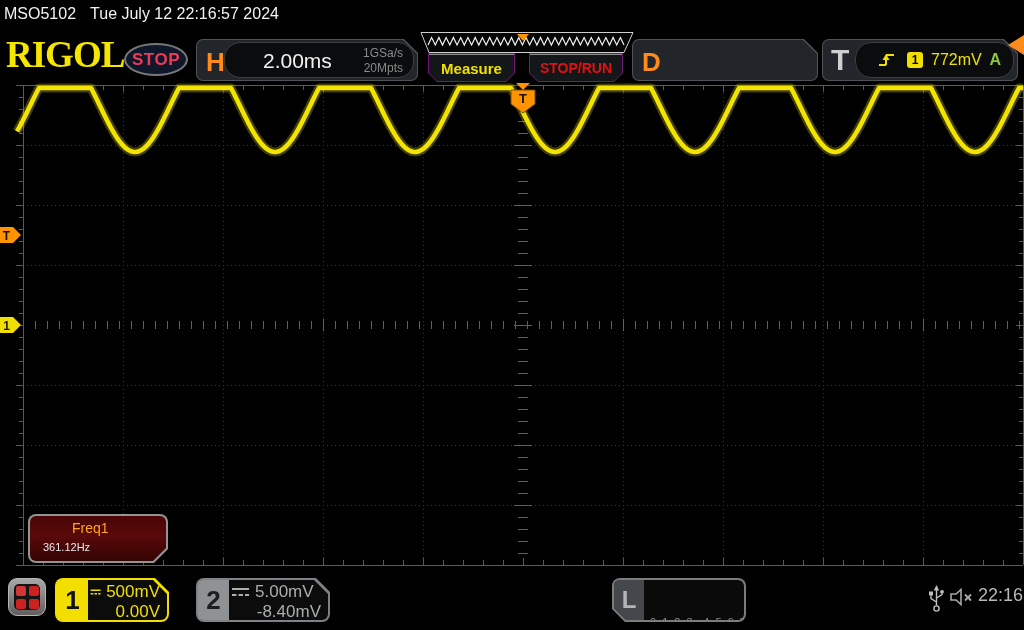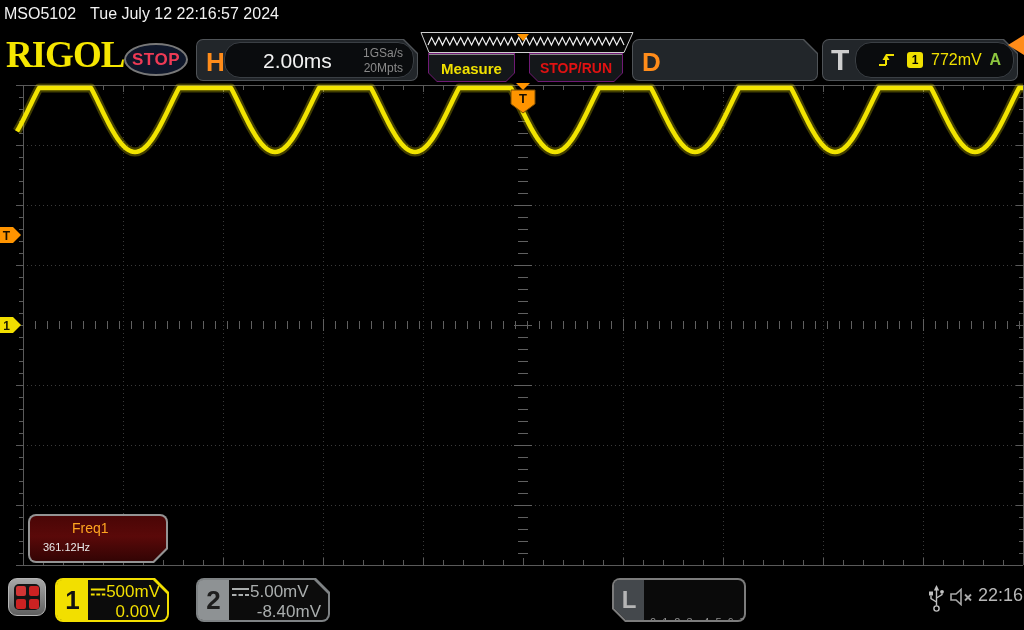--- a/index.html
+++ b/index.html
@@ -77,21 +77,21 @@
       display:grid; grid-template-columns:10px 10px; grid-template-rows:10px 10px; gap:3px;
       align-content:center; justify-content:center; }
   #menu-icon .pad i { background:#c22; border-radius:2px; }
   #menu-icon .pad i:nth-child(1){ background:#d23535; }
 
   .chan-outer { top:8px; height:44px; border-radius:8px; }
   .chan-inner { position:absolute; inset:2px; border-radius:6px; background:#0c0c0c; }
   .chan-tab { position:absolute; left:0; top:0; bottom:0; width:31px; border-radius:5px 0 0 5px;
       display:flex; align-items:center; justify-content:center; font-weight:bold; font-size:26px; }
   .chan-rows { position:absolute; left:33px; right:7px; top:1px; bottom:1px; }
-  .chan-row1 { display:flex; align-items:center; height:21px; font-size:17px; }
+  .chan-row1 { display:flex; align-items:center; gap:5px; height:21px; font-size:17px; }
   .chan-row2 { text-align:right; font-size:17px; height:20px; line-height:20px; }
 
   #ch1 { left:55px; width:114px; background:#f2df00; }
   #ch1 .chan-tab { background:#f2df00; color:#111; }
   #ch1 .chan-rows { color:#f2df00; }
   #ch2 { left:196px; width:134px; background:#7e8284; }
   #ch2 .chan-tab { background:#8e9294; color:#1e1e1e; }
   #ch2 .chan-rows { color:#aaaeae; }
 
   #lblock { left:612px; top:8px; width:134px; height:44px; background:#7c7c7c; border-radius:8px;

